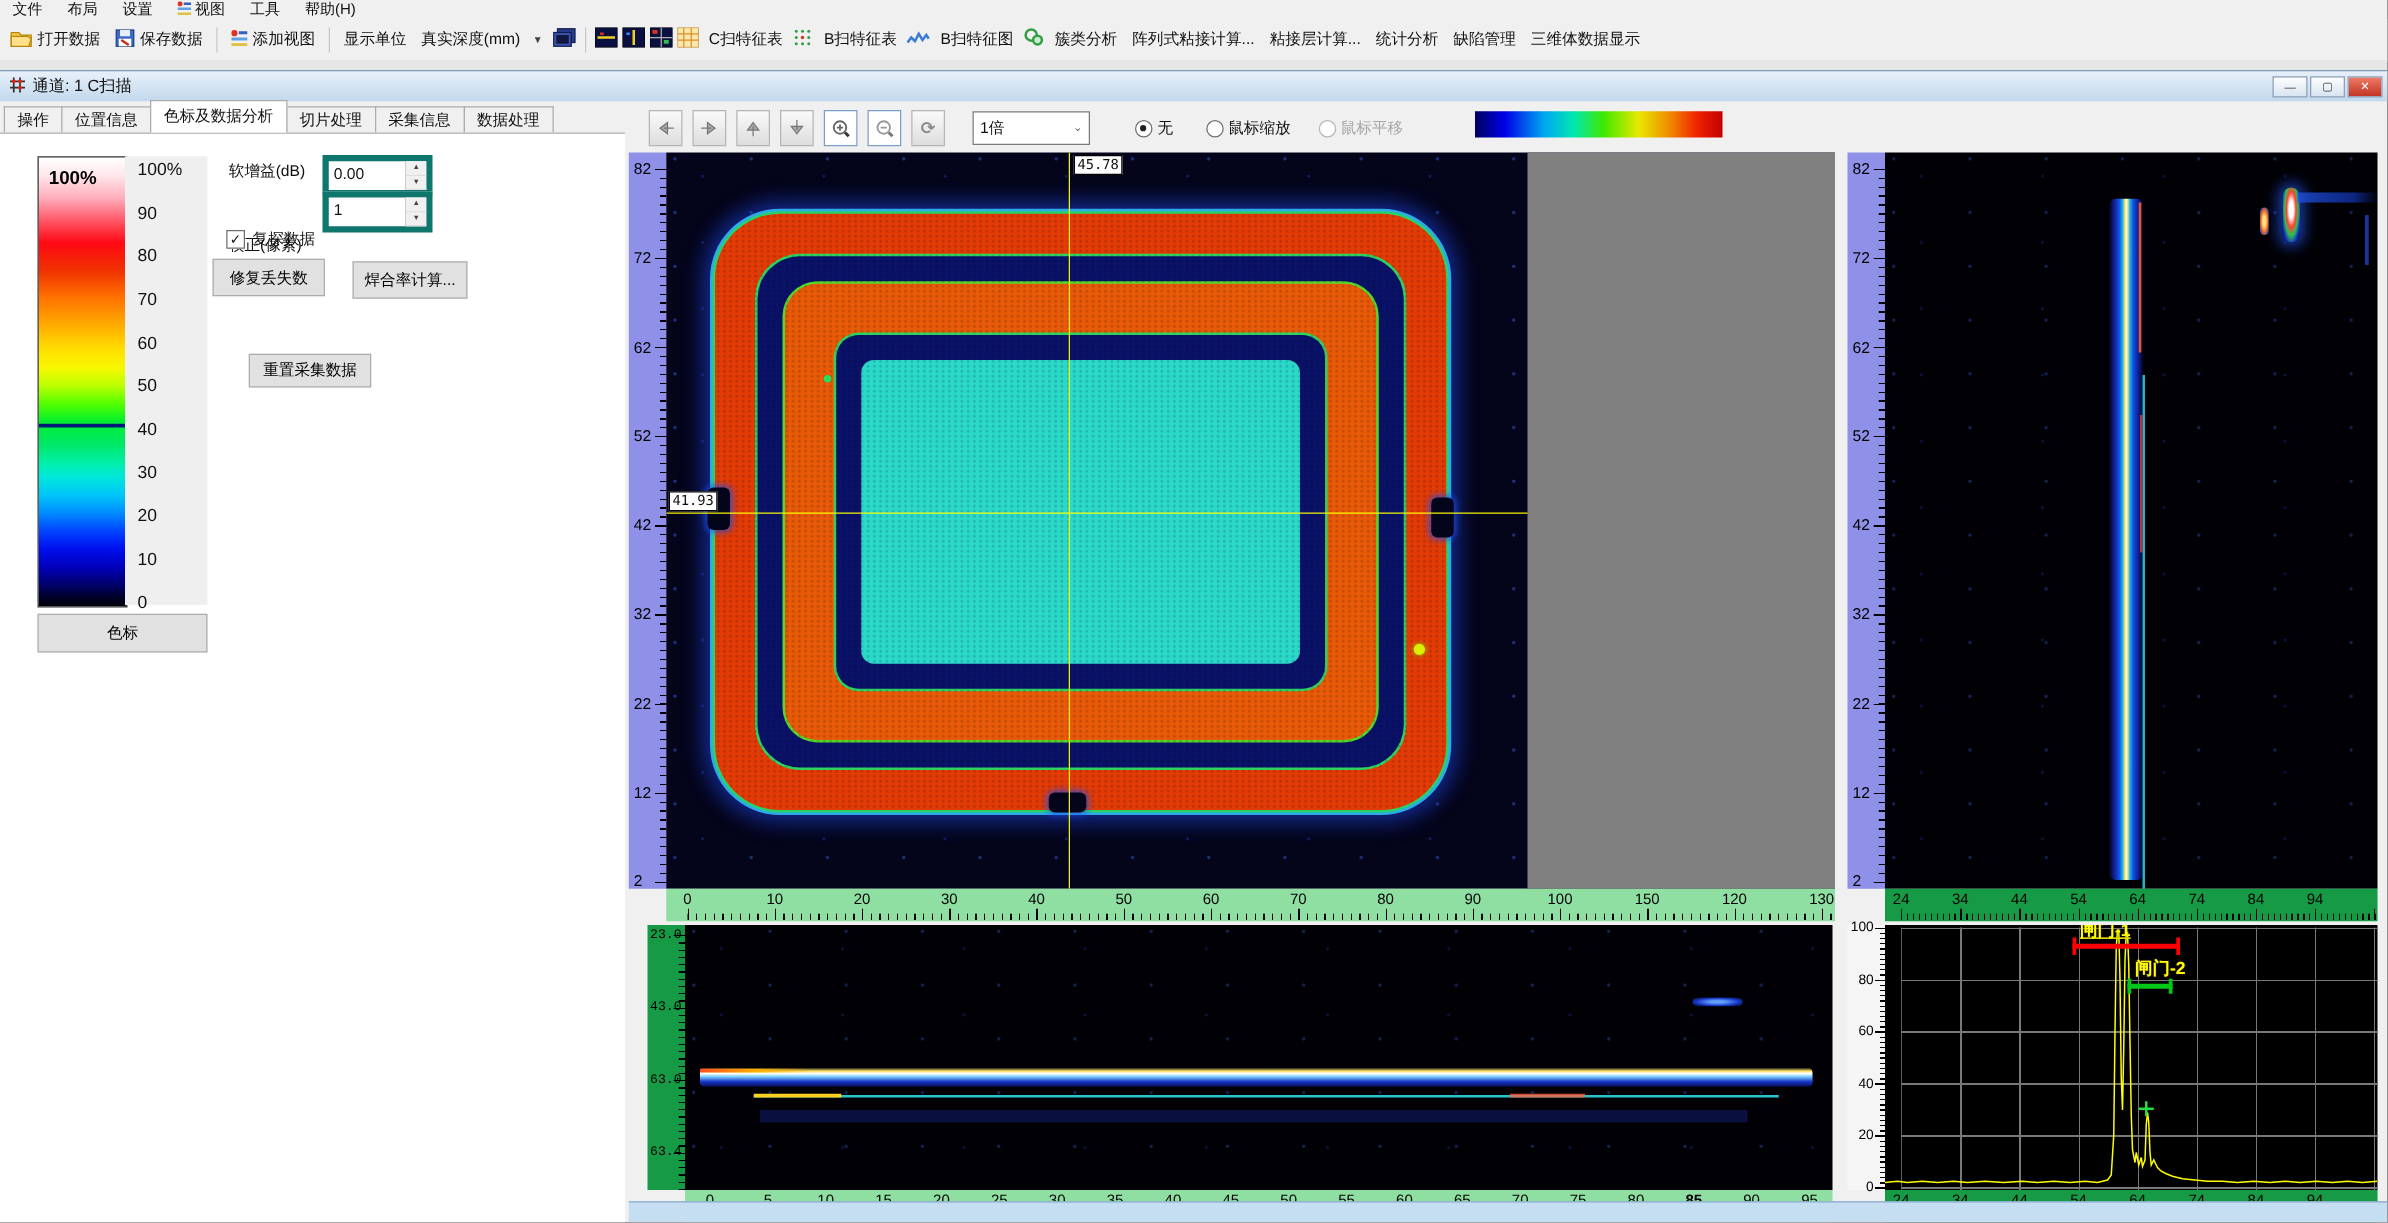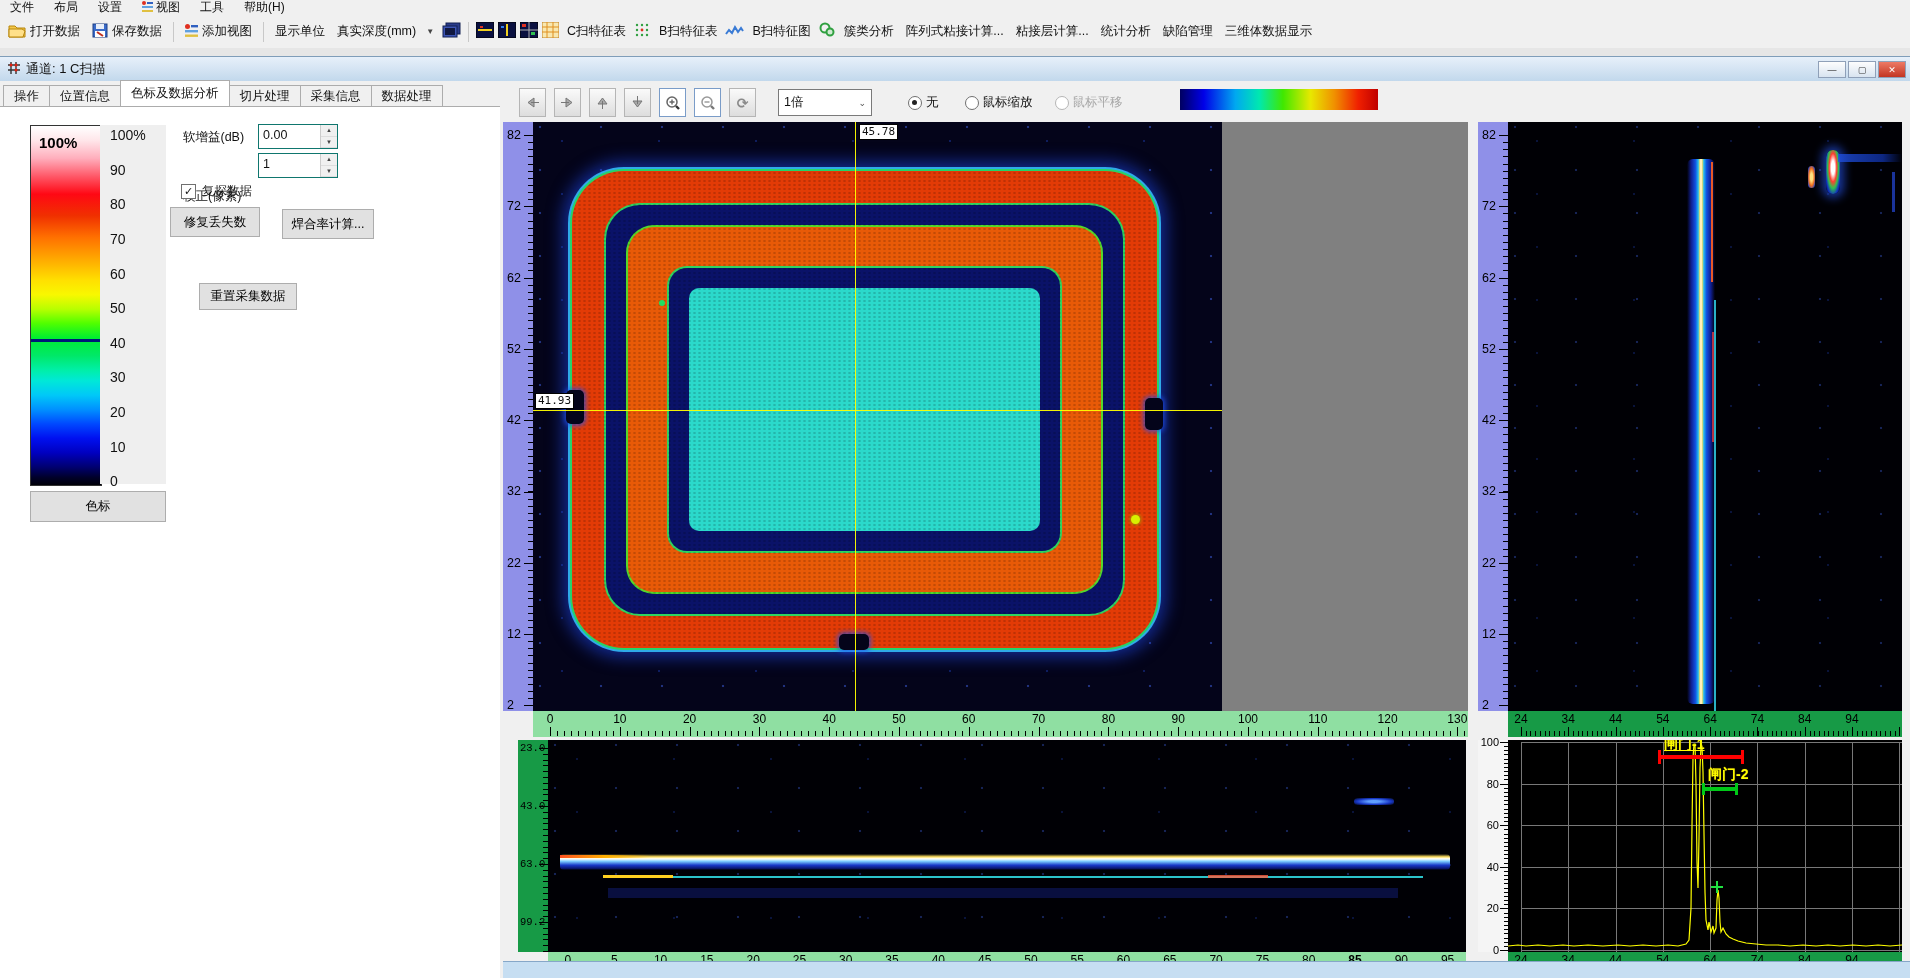--- a/index.html
+++ b/index.html
@@ -25,21 +25,21 @@
   .tab.active{height:25px;background:#FFF;position:relative;z-index:3;}
   
   .navbtn{width:25px;height:27px;border:1px solid #B5B5B5;background:linear-gradient(#FAFAFA,#DDD);display:flex;align-items:center;justify-content:center;}
   .navbtn.lit{background:#FFF;border:1px solid #7A9CC8;}
   .radio{width:12px;height:12px;border-radius:50%;border:1px solid #707070;background:#fff;display:inline-block;position:relative;margin-right:4px;}
   .radio.sel::after{content:"";position:absolute;left:3px;top:3px;width:5px;height:5px;border-radius:50%;background:#222;}
   .radio.dis{border-color:#B5B5B5;}
   
   #leftpanel{left:0;top:106px;width:500px;height:872px;background:#FFF;border-top:1px solid #ACACAC;}
   .btn{background:#E1E1E1;border:1px solid #ADADAD;font-size:12.5px;display:flex;align-items:center;justify-content:center;font-family:inherit;}
-  .spin{background:#FFF;border:1px solid #0f766e;display:flex;font-size:12.5px;}
+  .spin{background:#FFF;border:5px solid #0f766e;display:flex;font-size:12.5px;}
   .spin .val{flex:1;padding:3px 4px;}
   .spin .ud{width:16px;border-left:1px solid #CCC;display:flex;flex-direction:column;}
   .spin .ud div{flex:1;background:#F0F0F0;font-size:6px;display:flex;align-items:center;justify-content:center;color:#444;border-bottom:1px solid #DDD;}
   
   .vruler{background:#8F90E8;}
   .hruler-light{background:#8FDFA2;}
   .hruler-dark{background:#179A46;}
   .rlabels-h{position:absolute;top:1px;display:flex;font-size:12px;color:#000;}
   .rlabels-h span{display:block;text-align:center;}
   .rlabels-v{position:absolute;left:0;display:flex;flex-direction:column;font-size:12.5px;color:#000;}
@@ -367,21 +367,21 @@
         <span style="width:69.8px;">10</span>
         <span style="width:69.8px;">20</span>
         <span style="width:69.8px;">30</span>
         <span style="width:69.8px;">40</span>
         <span style="width:69.8px;">50</span>
         <span style="width:69.8px;">60</span>
         <span style="width:69.8px;">70</span>
         <span style="width:69.8px;">80</span>
         <span style="width:69.8px;">90</span>
         <span style="width:69.8px;">100</span>
-        <span style="width:69.8px;">110</span>
+        <span style="width:69.8px;">150</span>
         <span style="width:69.8px;">120</span>
         <span style="width:69.8px;">130</span>
       </div>
   </div>
 
   <div class="a vruler" style="left:1478px;top:122px;width:30px;height:589px;overflow:visible;">
     <div class="ticks" style="right:0;top:13px;bottom:0;width:5px;background-image:repeating-linear-gradient(180deg,#000 0 1px,transparent 1px 7.13px);"></div>
     <div class="ticks" style="right:0;top:13px;bottom:0;width:9px;background-image:repeating-linear-gradient(180deg,#000 0 1px,transparent 1px 71.3px);"></div>
     <div class="rlabels-v" style="top:-22.7px;">
         <span style="height:71.3px;">82</span>
@@ -421,21 +421,21 @@
       </div>
   </div>
 
   <div class="a hruler-dark" style="left:518px;top:740px;width:30px;height:212px;overflow:visible;">
     <div class="ticks" style="right:0;top:8px;bottom:0;width:5px;background-image:repeating-linear-gradient(180deg,#000 0 1px,transparent 1px 5.8px);"></div>
     <div class="ticks" style="right:0;top:8px;bottom:0;width:9px;background-image:repeating-linear-gradient(180deg,#000 0 1px,transparent 1px 58px);"></div>
     <div class="rlabels-v" style="top:-21px;font-size:10.5px;font-family:Liberation Mono, monospace;">
         <span style="height:58px;padding-left:2px;">23.0</span>
         <span style="height:58px;padding-left:2px;">43.0</span>
         <span style="height:58px;padding-left:2px;">63.0</span>
-        <span style="height:58px;padding-left:2px;">99.2</span>
+        <span style="height:58px;padding-left:2px;">63.4</span>
       </div>
   </div>
   <div class="a" style="left:548px;top:740px;width:918px;height:212px;background:#000005;overflow:hidden;">
     <div class="a spk" style="inset:0;opacity:.4;"></div>
     <div class="a" style="left:12px;top:114px;width:890px;height:16px;background:linear-gradient(180deg,transparent,#FFE060 18%,#FFFFFF 30%,#80D0FF 45%,#1838C8 70%,#0A1670 90%,transparent);border-radius:4px;"></div>
     <div class="a" style="left:12px;top:115px;width:90px;height:3px;background:linear-gradient(90deg,#FF5020,#FFB000,transparent);"></div>
     <div class="a" style="left:55px;top:136px;width:820px;height:2px;background:#30D8E0;opacity:.9;"></div>
     <div class="a" style="left:55px;top:135px;width:70px;height:3px;background:#FFD020;"></div>
     <div class="a" style="left:660px;top:135px;width:60px;height:3px;background:#FF6040;opacity:.8;"></div>
     <div class="a" style="left:60px;top:148px;width:790px;height:10px;background:#101C70;opacity:.55;"></div>

